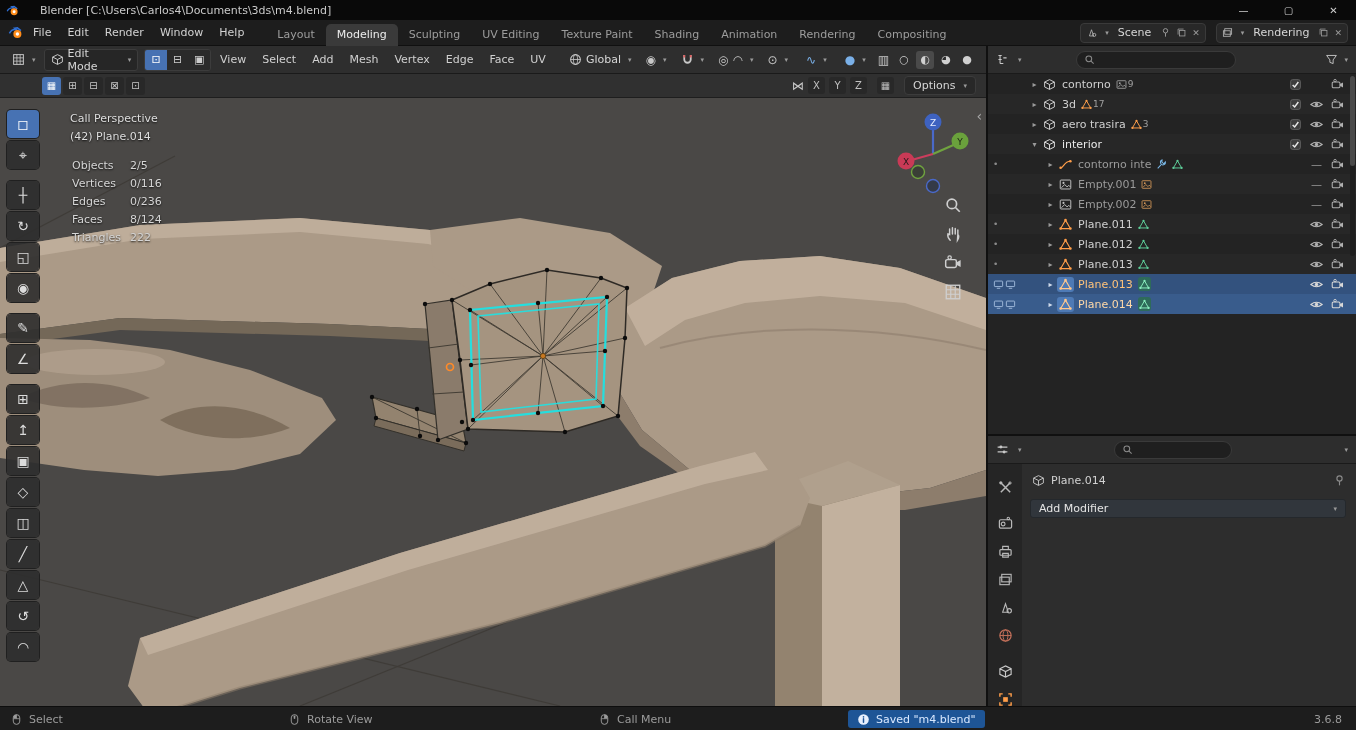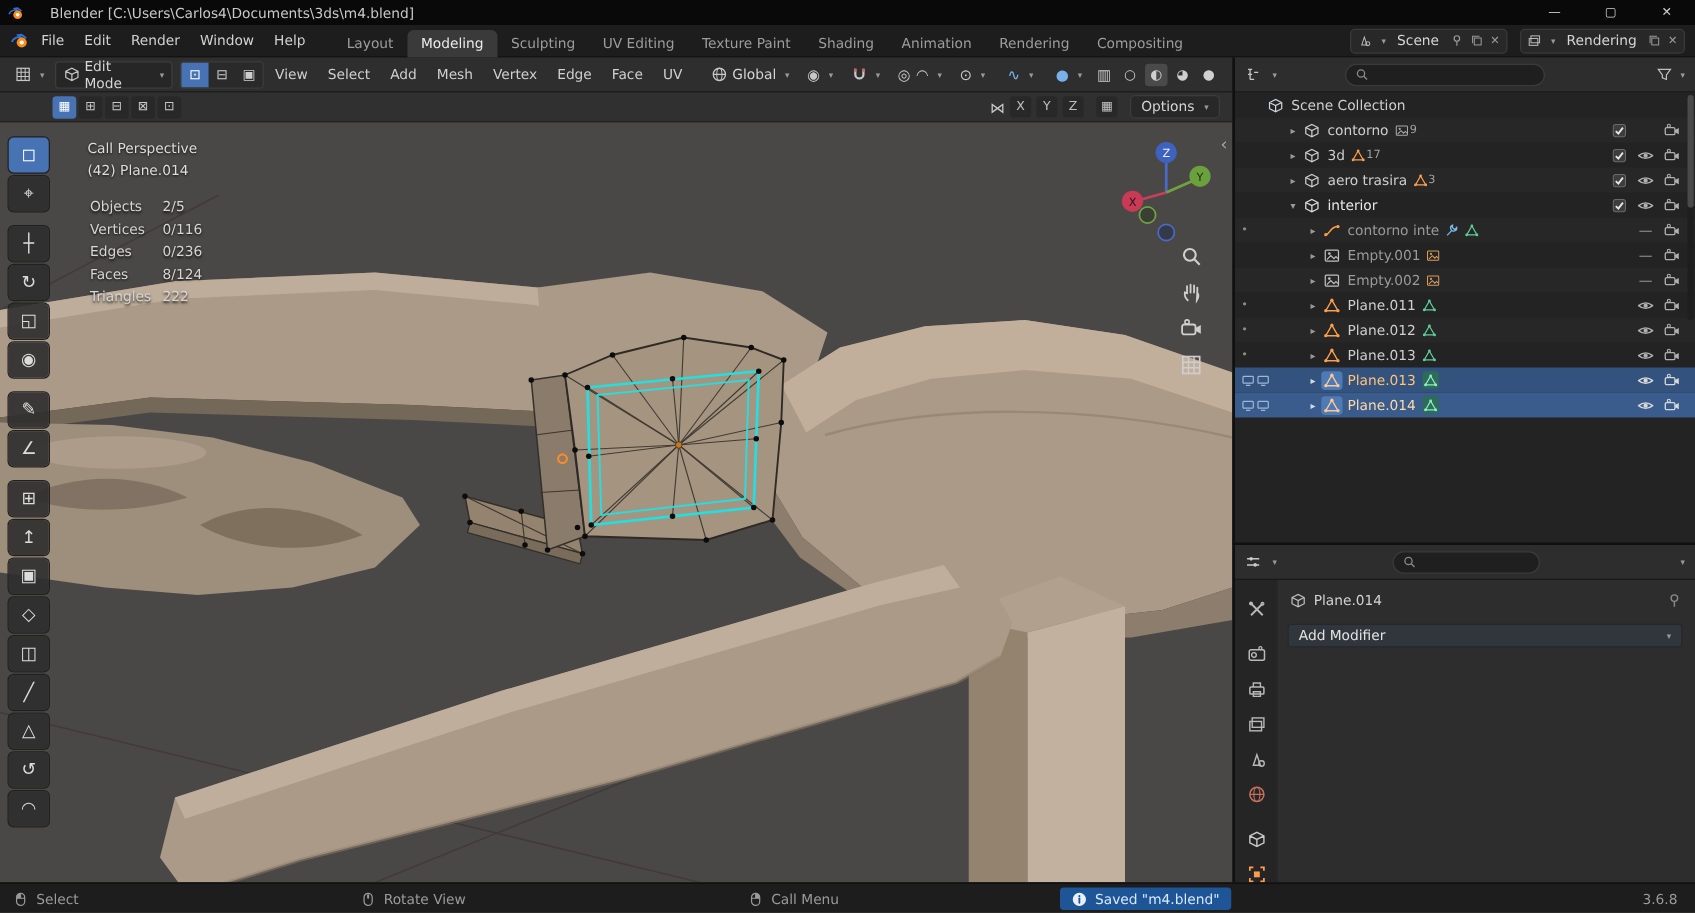--- a/index.html
+++ b/index.html
@@ -599,28 +599,20 @@
     </div>
     <span style="margin-left:auto;display:flex;align-items:center;gap:3px">
       <svg class="ic">
           <use href="#i-funnel" style="color:#c0c0c0"></use>
         </svg>
       <span class="chev">▾</span>
     </span>
   </div>
   <div class="otree">
 
-    <div class="orow">
-      <span class="obj-ic">
-          <svg class="ic">
-            <use href="#i-box" style="color:#cfd4da"></use>
-          </svg>
-        </span>
-      <span class="lbl">Scene Collection</span>
-    </div>
 
     <div class="orow">
       <span class="ind1"></span>
       <span class="disc">▸</span>
       <span class="obj-ic">
           <svg class="ic">
             <use href="#i-box" style="color:#cfcfcf"></use>
           </svg>
         </span>
       <span class="lbl">contorno</span>

